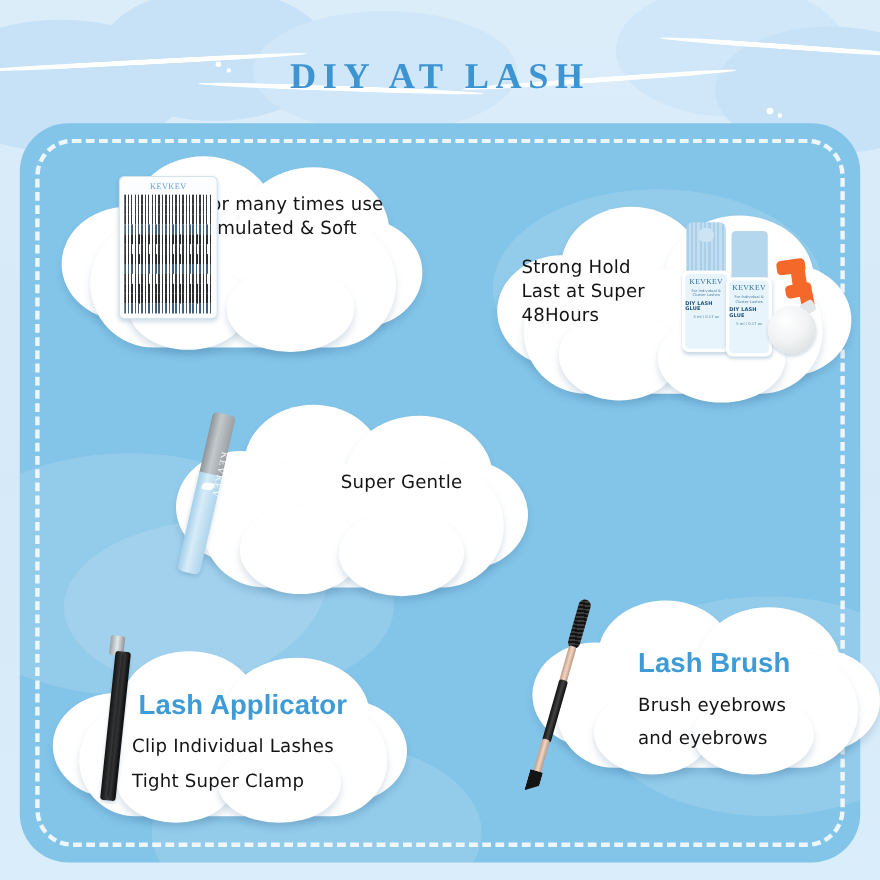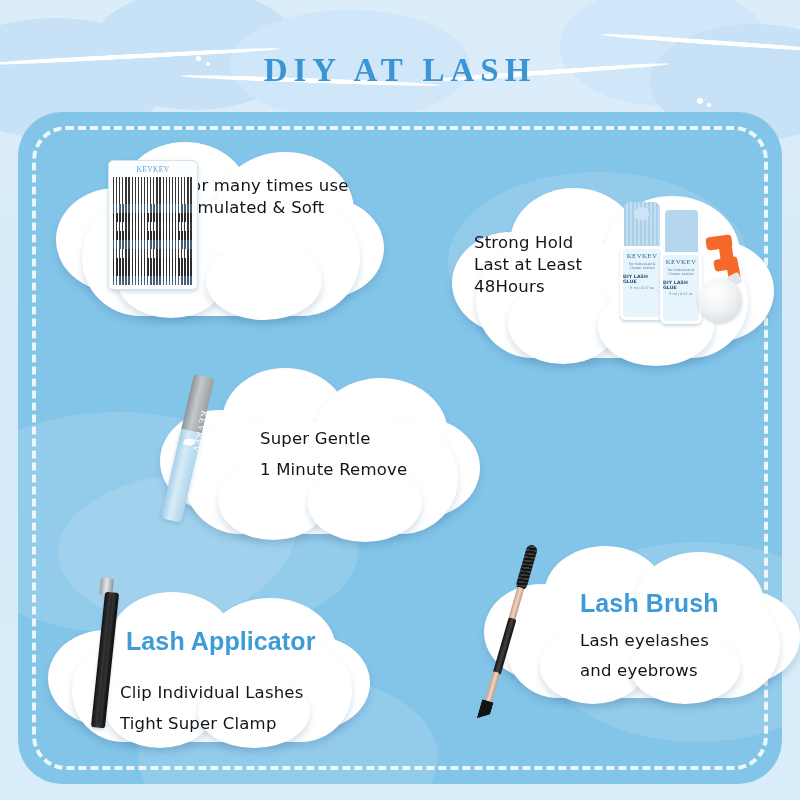--- a/index.html
+++ b/index.html
@@ -245,21 +245,21 @@
       <div class="nozzle" style="left:112px;top:58px;width:24px;height:12px;transform:rotate(-10deg);"></div>
       <div class="nozzle" style="left:126px;top:64px;width:12px;height:20px;transform:rotate(-10deg);"></div>
 
       <div class="blower-neck" style="left:126px;top:74px;width:13px;height:11px;transform:rotate(-28deg);"></div>
       <div class="blower" style="left:96px;top:78px;width:44px;height:44px;"></div>
     </div>
 
     <div class="content" style="left:22px;top:36px;width:160px;">
       <div class="sub tight" style="margin-top:8px;">
         <div>Strong Hold</div>
-        <div>Last at Least</div>
+        <div>Last at Super</div>
         <div>48Hours</div>
       </div>
     </div>
   </div>
 
   <div class="cloud" style="left:160px;top:368px;width:320px;height:176px;">
     <div class="lobe" style="left:62px;top:0px;width:126px;height:108px;"></div>
     <div class="lobe" style="left:154px;top:10px;width:134px;height:112px;"></div>
     <div class="lobe" style="left:0px;top:42px;width:118px;height:102px;"></div>
     <div class="lobe" style="left:204px;top:50px;width:116px;height:100px;"></div>
@@ -270,23 +270,22 @@
     <div class="art" style="left:34px;top:6px;width:60px;height:160px;">
       <div class="tube">
         <div class="cap"></div>
         <div class="barrel"></div>
         <div class="leaf"></div>
         <div class="vtxt">KEVKEV</div>
       </div>
     </div>
 
     <div class="content" style="left:100px;top:46px;width:210px;">
-      <div class="sub" style="margin-top:10px;line-height:1.85;">
+      <div class="sub" style="margin-top:10px;line-height:1.85;text-align:center;">
         <div>Super Gentle</div>
-        <div>1 Minute Remove</div>
       </div>
     </div>
   </div>
 
   <div class="cloud" style="left:48px;top:592px;width:326px;height:156px;">
     <div class="lobe" style="left:62px;top:0px;width:124px;height:98px;"></div>
     <div class="lobe" style="left:156px;top:6px;width:132px;height:104px;"></div>
     <div class="lobe" style="left:0px;top:38px;width:116px;height:96px;"></div>
     <div class="lobe" style="left:208px;top:44px;width:114px;height:94px;"></div>
     <div class="body" style="left:24px;top:48px;width:280px;height:102px;"></div>
@@ -296,21 +295,21 @@
     <div class="art" style="left:26px;top:-14px;width:70px;height:160px;">
       <div class="tweezer">
         <div class="tip" style="left:26px;top:0px;width:13px;height:18px;transform:rotate(6deg);"></div>
         <div class="arm" style="left:24px;top:14px;width:14px;height:136px;transform:rotate(6deg);"></div>
         <div class="arm" style="left:30px;top:16px;width:7px;height:132px;transform:rotate(6deg);opacity:.55;"></div>
       </div>
     </div>
 
     <div class="content" style="left:78px;top:36px;width:236px;">
       <div class="head">Lash Applicator</div>
-      <div class="sub" style="margin-top:23px;line-height:1.85;margin-left:-6px;">
+      <div class="sub" style="margin-top:9px;line-height:1.85;margin-left:-6px;">
         <div>Clip Individual Lashes</div>
         <div>Tight Super Clamp</div>
       </div>
     </div>
   </div>
 
   <div class="cloud" style="left:484px;top:546px;width:318px;height:158px;">
     <div class="lobe" style="left:60px;top:0px;width:122px;height:98px;"></div>
     <div class="lobe" style="left:150px;top:6px;width:130px;height:104px;"></div>
     <div class="lobe" style="left:0px;top:38px;width:114px;height:96px;"></div>
@@ -325,19 +324,19 @@
         <div class="fer1"></div>
         <div class="mid"></div>
         <div class="fer2"></div>
         <div class="angle"></div>
       </div>
     </div>
 
     <div class="content" style="left:96px;top:44px;width:210px;">
       <div class="head">Lash Brush</div>
       <div class="sub" style="margin-top:9px;line-height:1.8;">
-        <div>Lash eyelashes</div>
+        <div>Brush eyebrows</div>
         <div>and eyebrows</div>
       </div>
     </div>
   </div>
 
 </div>
 
 </body></html>

